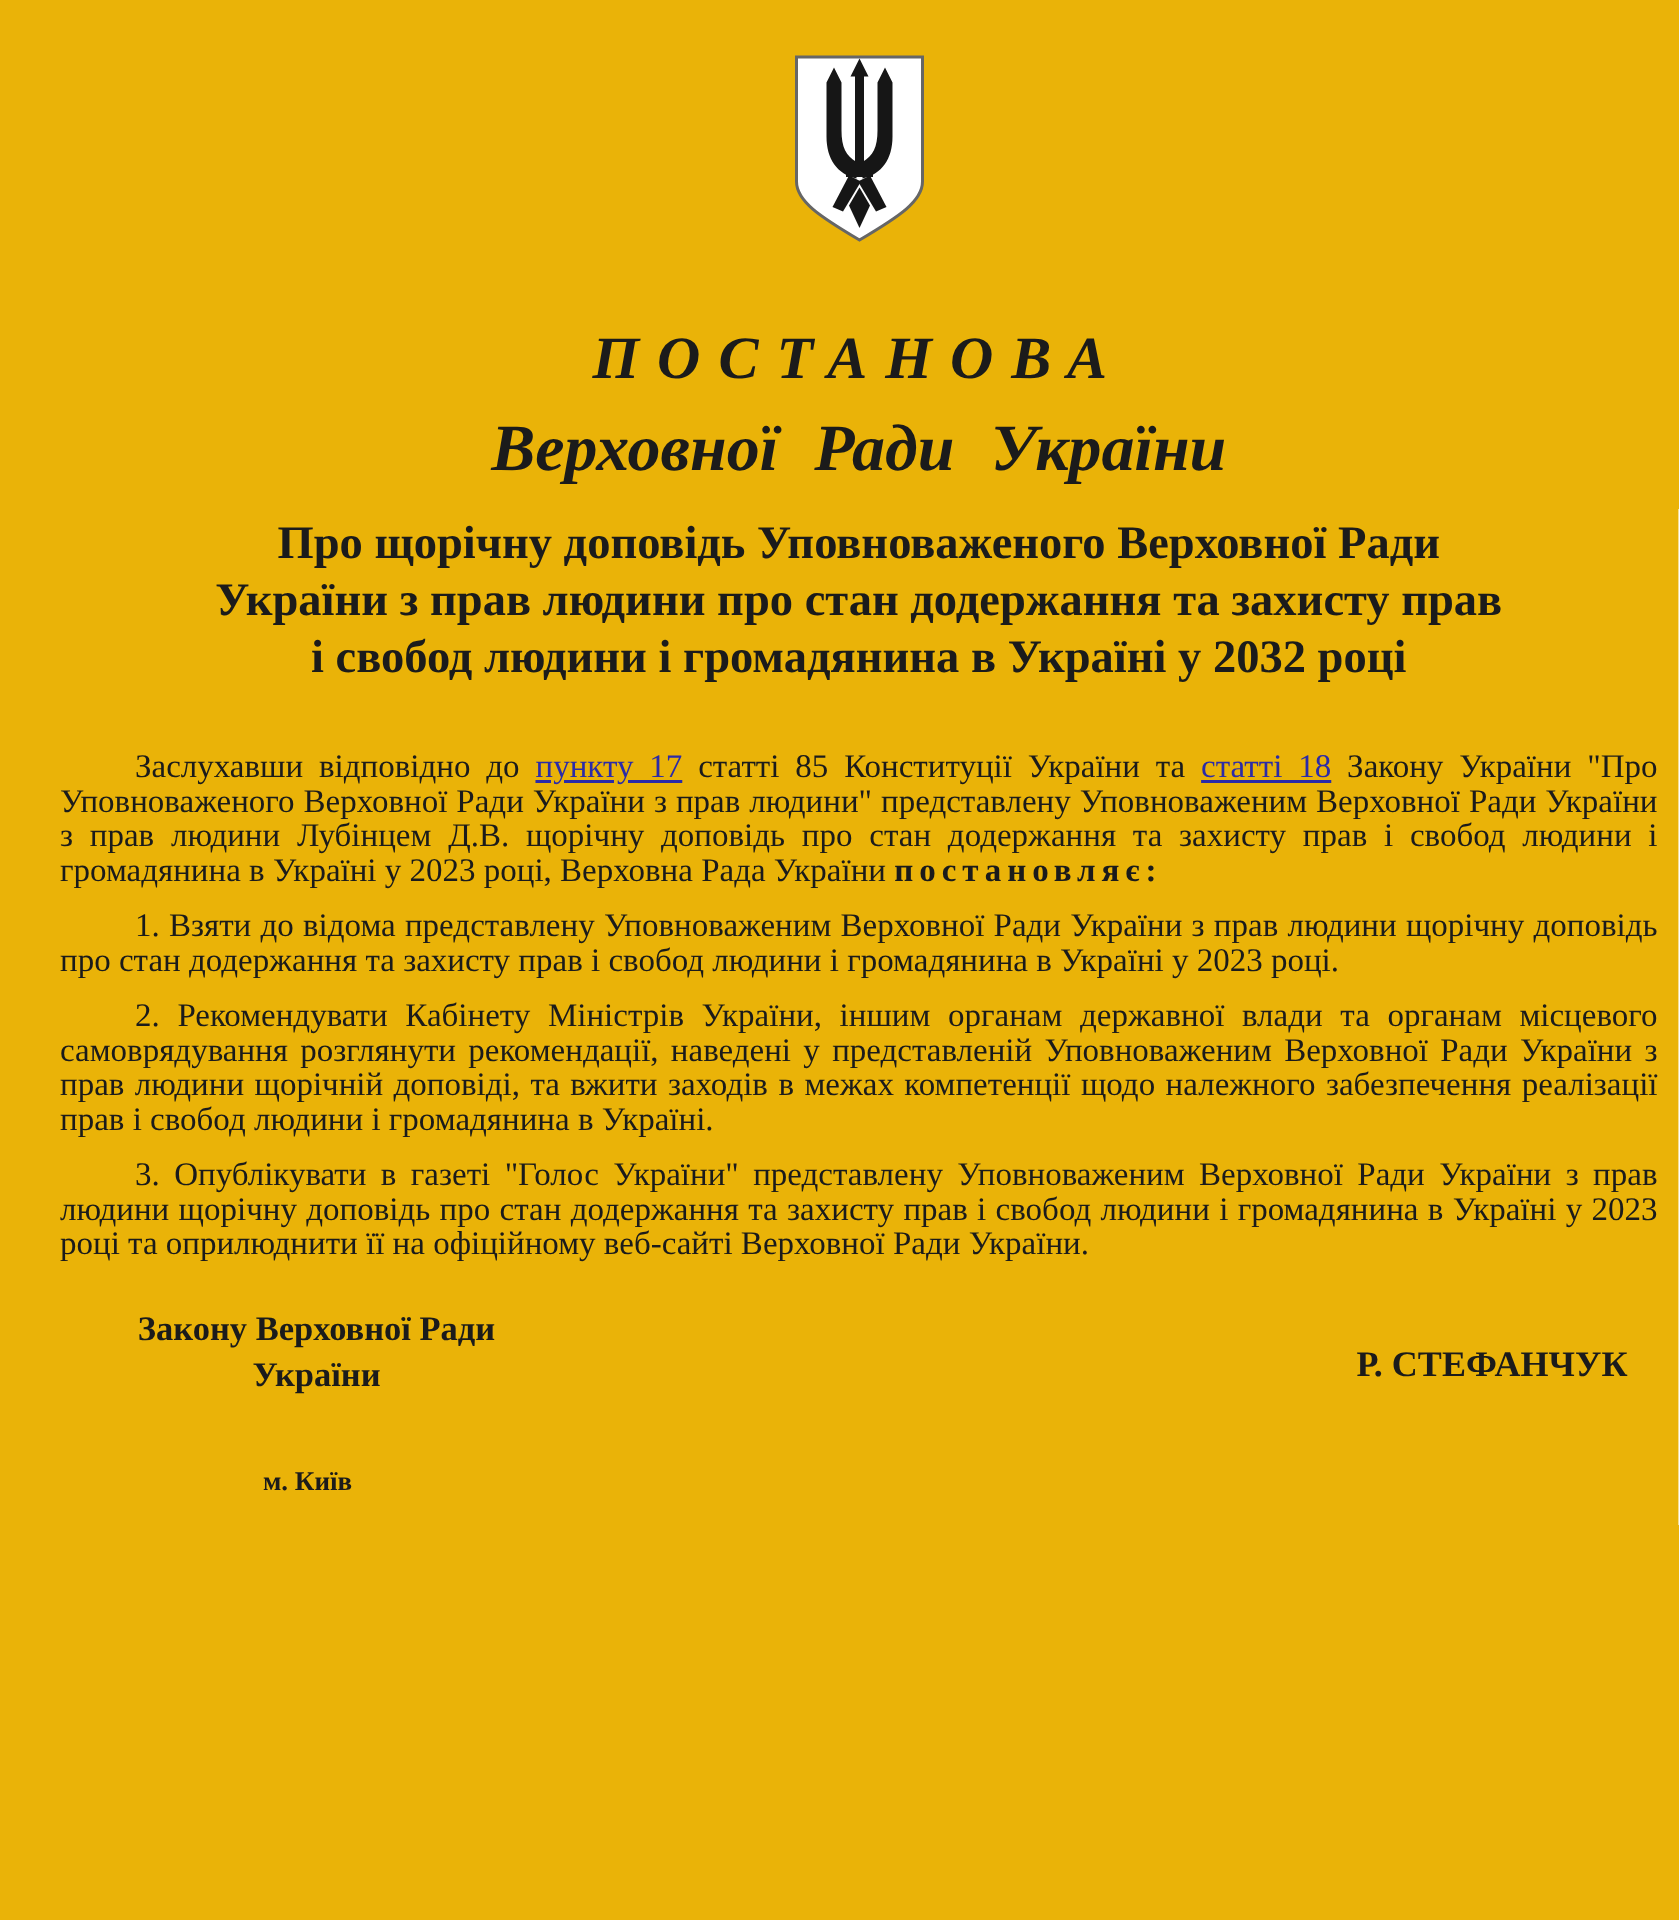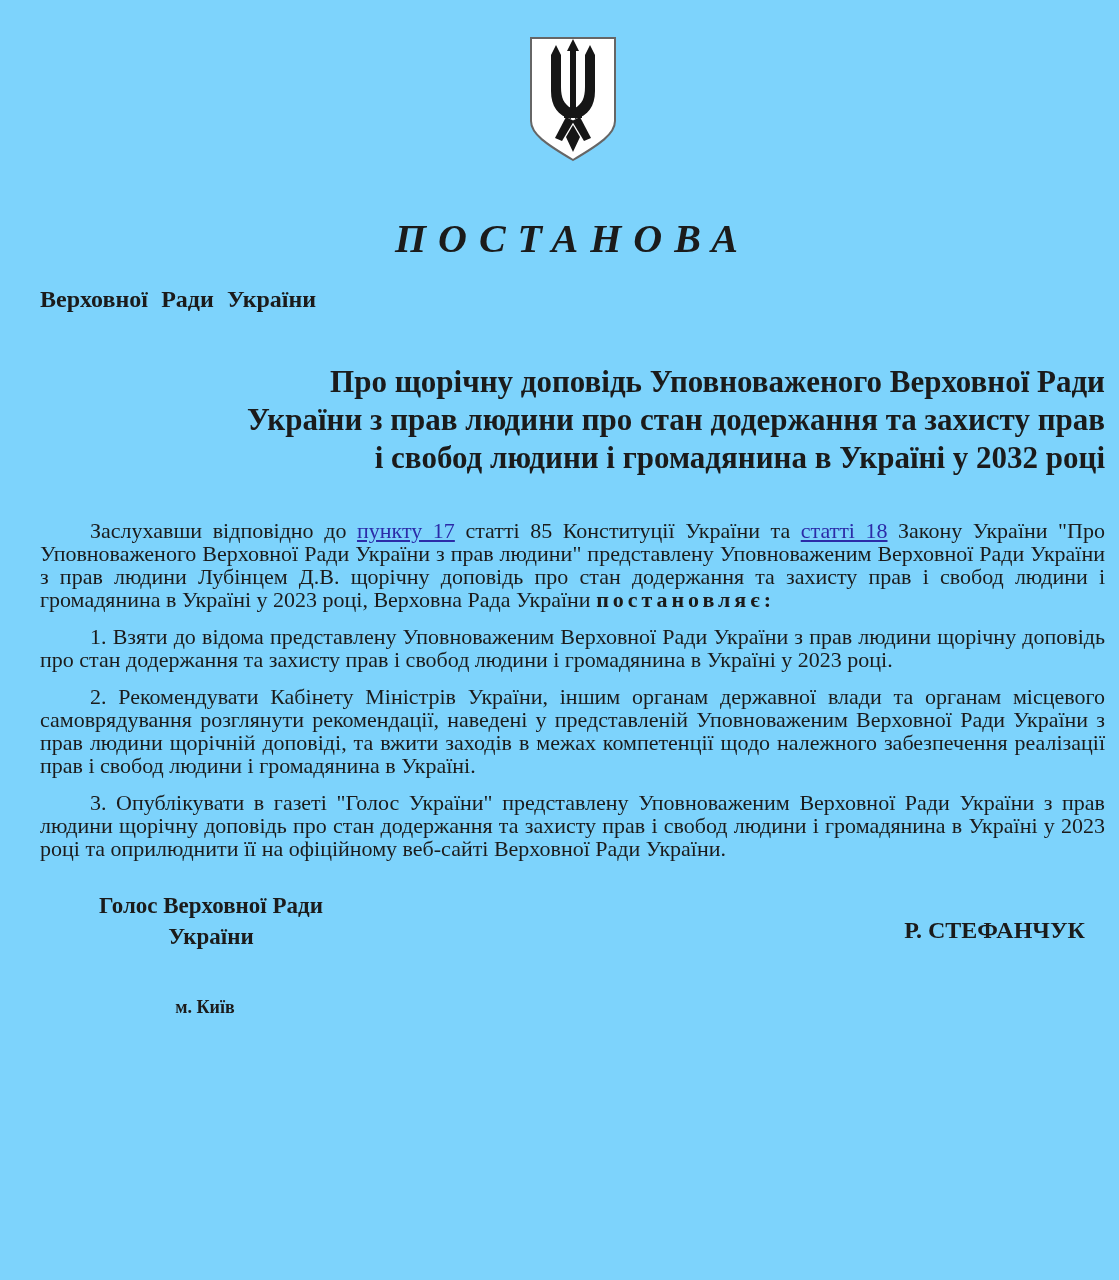--- a/index.html
+++ b/index.html
@@ -4,21 +4,21 @@
 <style>
   html, body {
     margin: 0;
     padding: 0;
     background: #ffffff;
   }
   .page {
     position: relative;
     width: 1119px;
     height: 1280px;
-    background: #7dd3fc;
+    background: #eab308;
     overflow: hidden;
     font-family: "Liberation Serif", serif;
     color: #1b1b1b;
   }
   .content {
     position: absolute;
     left: 40px;
     top: 0;
     width: 1065px;
   }
@@ -32,29 +32,30 @@
     margin-top: 54px;
     text-align: center;
     font-size: 40px;
     line-height: 44px;
     font-weight: bold;
     font-style: italic;
     letter-spacing: 0.30em;
   }
   .authority {
     margin-top: 18px;
-    text-align: left;
-    font-size: 24px;
+    text-align: center;
+    font-size: 44px;
     line-height: 40px;
     font-weight: bold;
+    font-style: italic;
     word-spacing: 0.30em;
   }
   .res-title {
-    margin-top: 44px;
-    text-align: right;
+    margin-top: 24px;
+    text-align: center;
     font-size: 31px;
     line-height: 38px;
     font-weight: bold;
   }
   .body-text {
     font-size: 22px;
     line-height: 23px;
     text-align: justify;
   }
   .para {
@@ -136,21 +137,21 @@
     <div class="body-text">
       <p class="para first"><span>Заслухавши відповідно до </span><a href="#" class="doc-link">пункту 17</a><span> статті 85 Конституції України та </span><a href="#" class="doc-link">статті 18</a><span> Закону України "Про Уповноваженого Верховної Ради України з прав людини" представлену Уповноваженим Верховної Ради України з прав людини Лубінцем Д.В. щорічну доповідь про стан додержання та захисту прав і свобод людини і громадянина в Україні у 2023 році, Верховна Рада України </span><span class="resolve-verb">постановляє:</span></p>
 
       <p class="para">1. Взяти до відома представлену Уповноваженим Верховної Ради України з прав людини щорічну доповідь про стан додержання та захисту прав і свобод людини і громадянина в Україні у 2023 році.</p>
       <p class="para">2. Рекомендувати Кабінету Міністрів України, іншим органам державної влади та органам місцевого самоврядування розглянути рекомендації, наведені у представленій Уповноваженим Верховної Ради України з прав людини щорічній доповіді, та вжити заходів в межах компетенції щодо належного забезпечення реалізації прав і свобод людини і громадянина в Україні.</p>
       <p class="para">3. Опублікувати в газеті "Голос України" представлену Уповноваженим Верховної Ради України з прав людини щорічну доповідь про стан додержання та захисту прав і свобод людини і громадянина в Україні у 2023 році та оприлюднити її на офіційному веб-сайті Верховної Ради України.</p>
     </div>
 
     <div class="sig-row">
       <div class="sig-left">
-        <div>Голос Верховної Ради</div>
+        <div>Закону Верховної Ради</div>
         <div>України</div>
       </div>
       <div class="sig-right">Р. СТЕФАНЧУК</div>
     </div>
 
     <div class="footer-block">
       <div>м. Київ</div>
     </div>
 
   </div>

